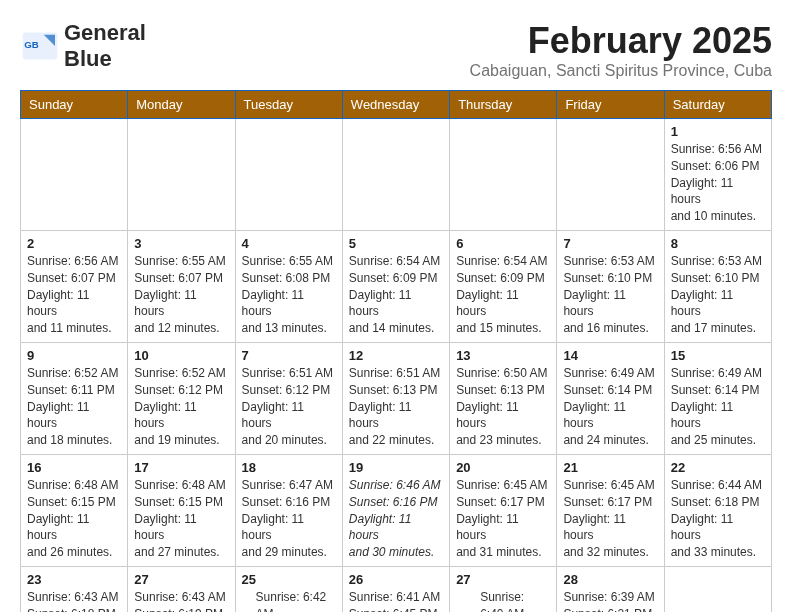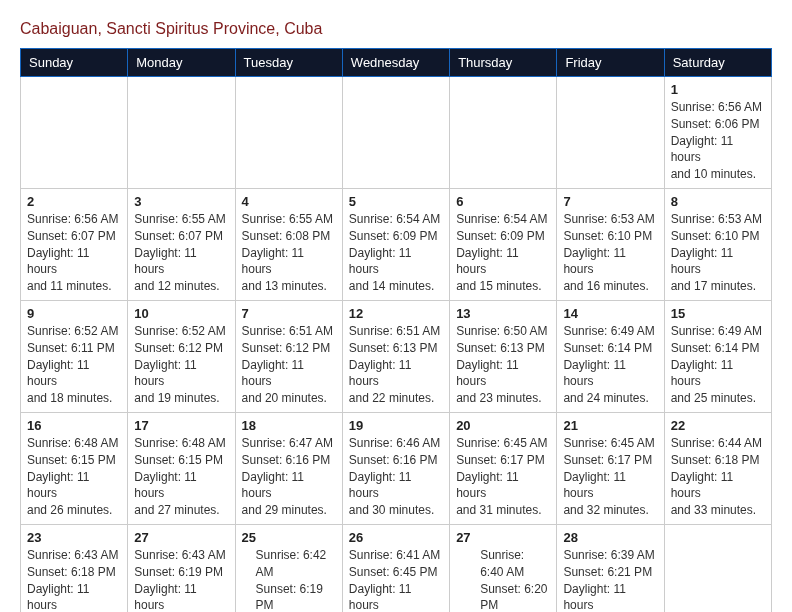--- a/index.html
+++ b/index.html
@@ -34,29 +34,29 @@
     .title-area {
       text-align: right;
     }
     .month-title {
       font-size: 36px;
       font-weight: bold;
       color: #222;
     }
     .location-title {
       font-size: 16px;
-      color: #7f1d1d;
+      color: #737373;
     }
     .calendar {
       width: 100%;
       border-collapse: collapse;
       font-size: 11px;
     }
     .calendar th {
-      background: #0f172a;
+      background: #a16207;
       color: #fff;
       text-align: left;
       padding: 6px 8px;
       font-size: 13px;
       font-weight: normal;
       border: 1px solid #1565c0;
     }
     .calendar td {
       border: 1px solid #ccc;
       vertical-align: top;
@@ -77,21 +77,33 @@
       line-height: 1.4;
     }
     .empty-cell {
       background: #fff;
     }
   </style>
 </head>
 <body>
 
 <div class="header-section">
+  <div class="logo">
+    <svg class="logo-icon" width="50" height="40" viewBox="0 0 50 40">
+      <rect x="2" y="2" width="46" height="36" rx="4" fill="#e8f0fe"></rect>
+      <text x="4" y="22" font-size="13" font-weight="bold" fill="#1565c0">GB</text>
+      <path d="M30 5 L45 5 L45 20 Z" fill="#1565c0" opacity="0.7"></path>
+    </svg>
+    <div>
+      <span class="logo-text">General</span><br>
+      <span class="logo-text blue">Blue</span>
+    </div>
+  </div>
   <div class="title-area">
+    <div class="month-title">February 2025</div>
     <div class="location-title">Cabaiguan, Sancti Spiritus Province, Cuba</div>
   </div>
 </div>
 
 <table class="calendar">
   <thead>
     <tr>
     <th>Sunday</th>
         <th>Monday</th>
         <th>Tuesday</th>
@@ -236,21 +248,21 @@
         </td>
         <td>
           <div class="day-number">18</div>
           <div class="day-info" style="white-space: pre-line;">Sunrise: 6:47 AM
 Sunset: 6:16 PM
 Daylight: 11 hours
 and 29 minutes.</div>
         </td>
         <td>
           <div class="day-number">19</div>
-          <div class="day-info" style="white-space: pre-line;">Sunrise: 6:46 AM
+          <div class="day-info" style="white-space: pre-line; font-style: italic;">Sunrise: 6:46 AM
 Sunset: 6:16 PM
 Daylight: 11 hours
 and 30 minutes.</div>
         </td>
         <td>
           <div class="day-number">20</div>
           <div class="day-info" style="white-space: pre-line;">Sunrise: 6:45 AM
 Sunset: 6:17 PM
 Daylight: 11 hours
 and 31 minutes.</div>

